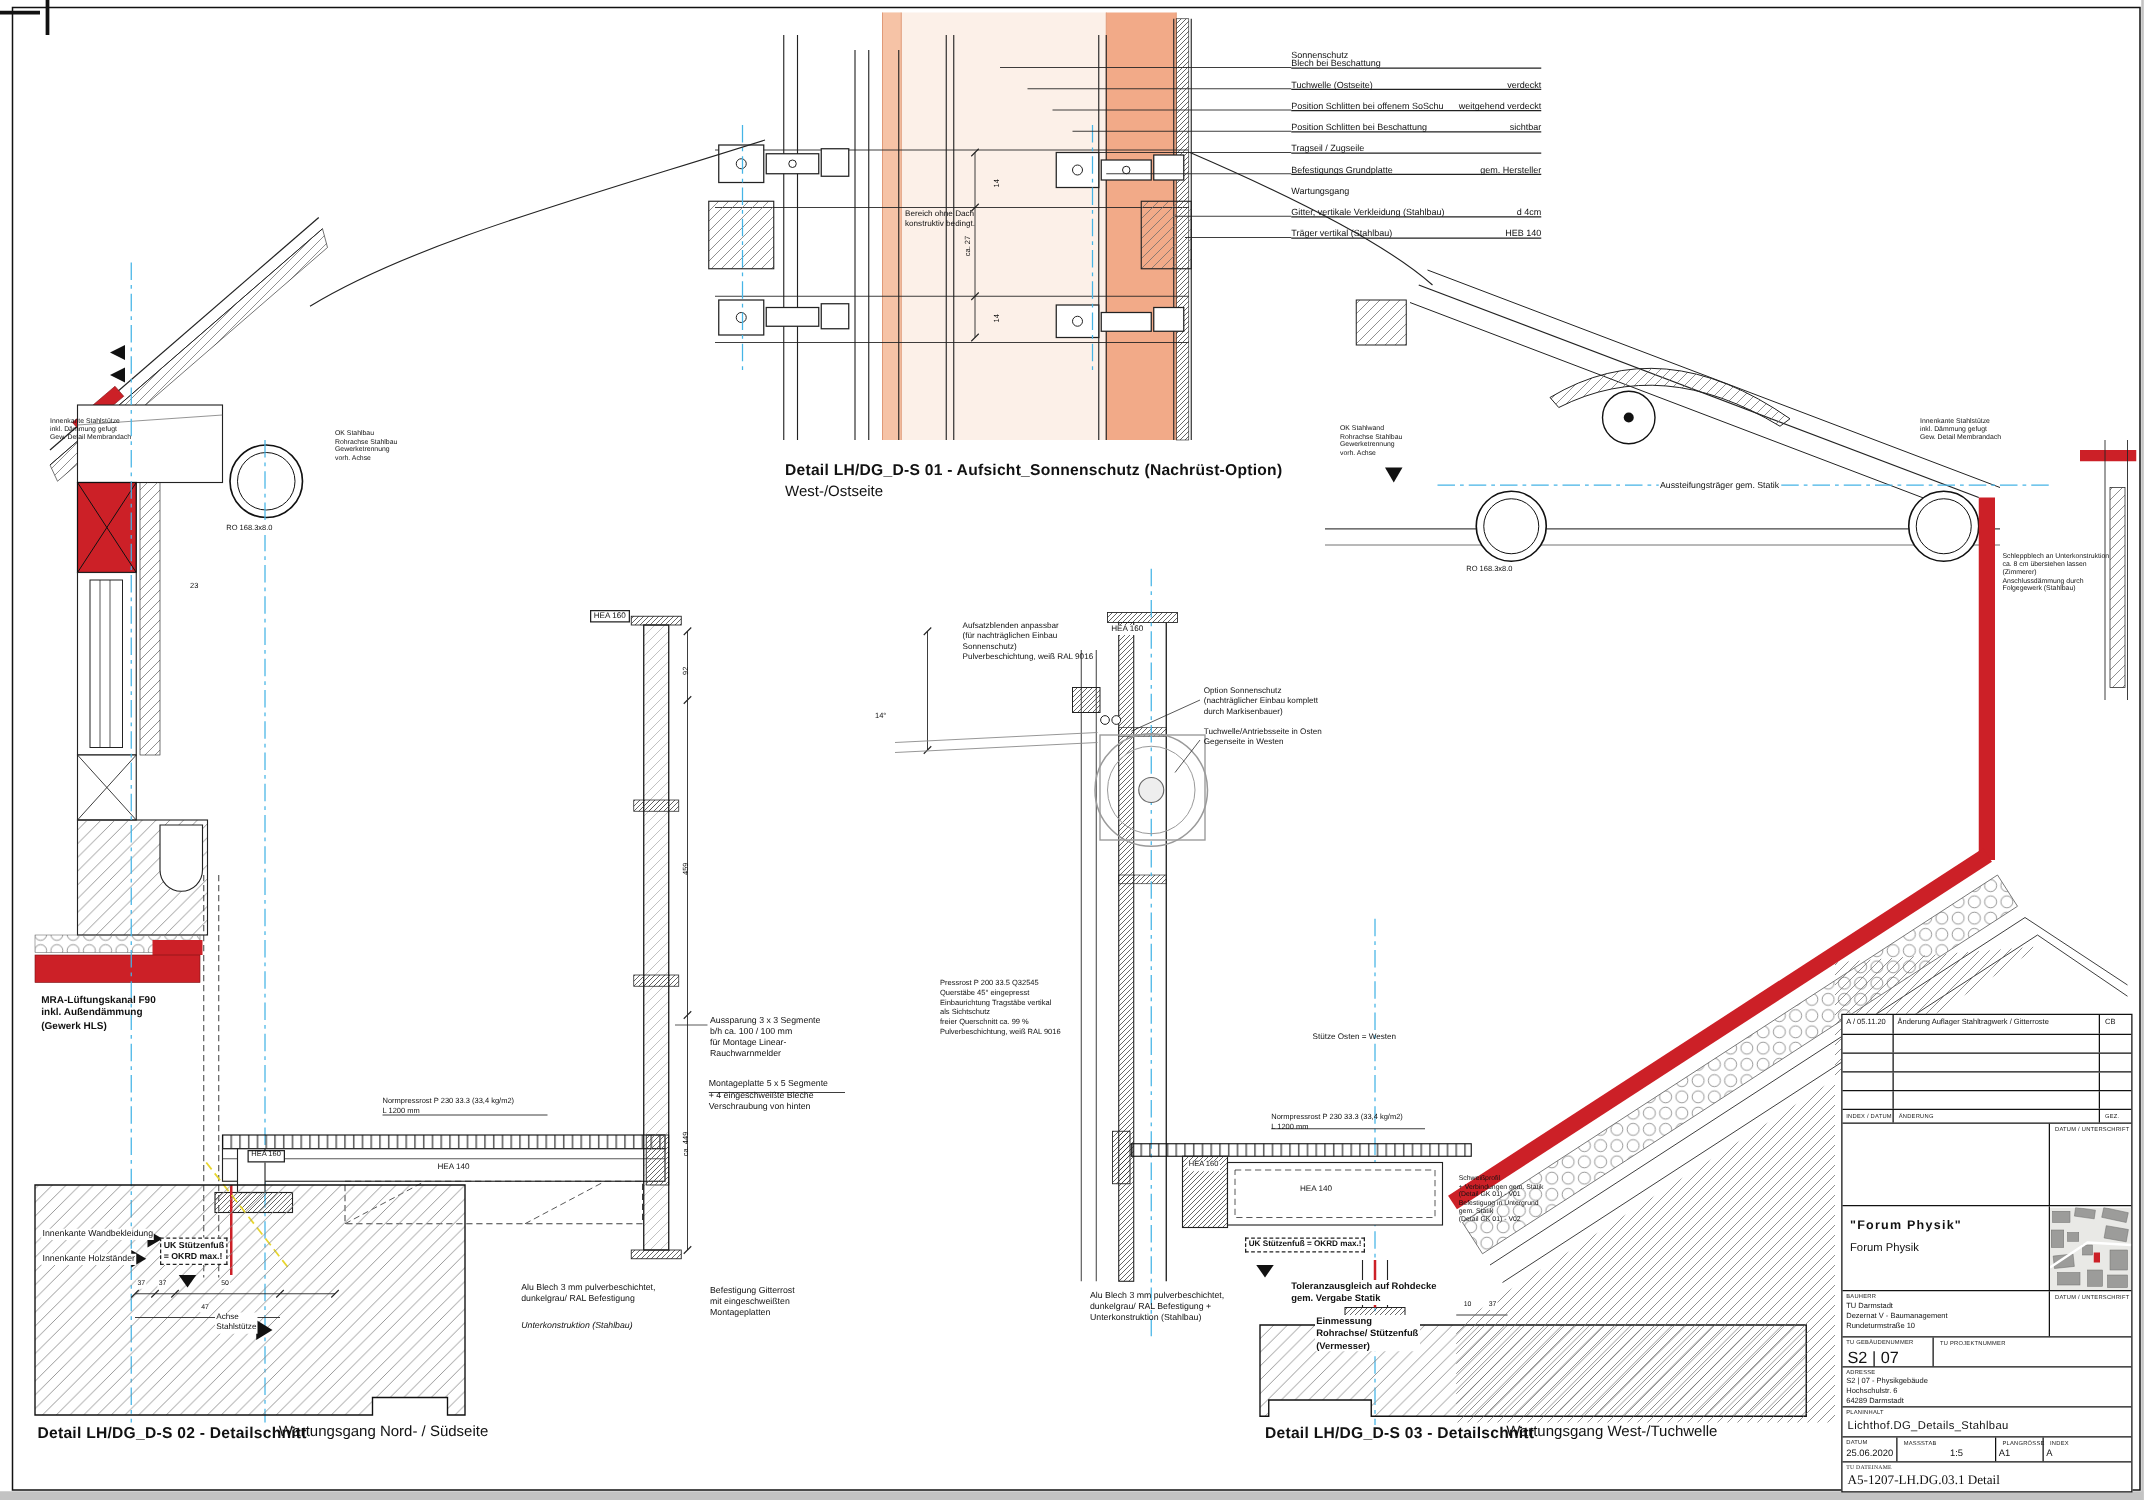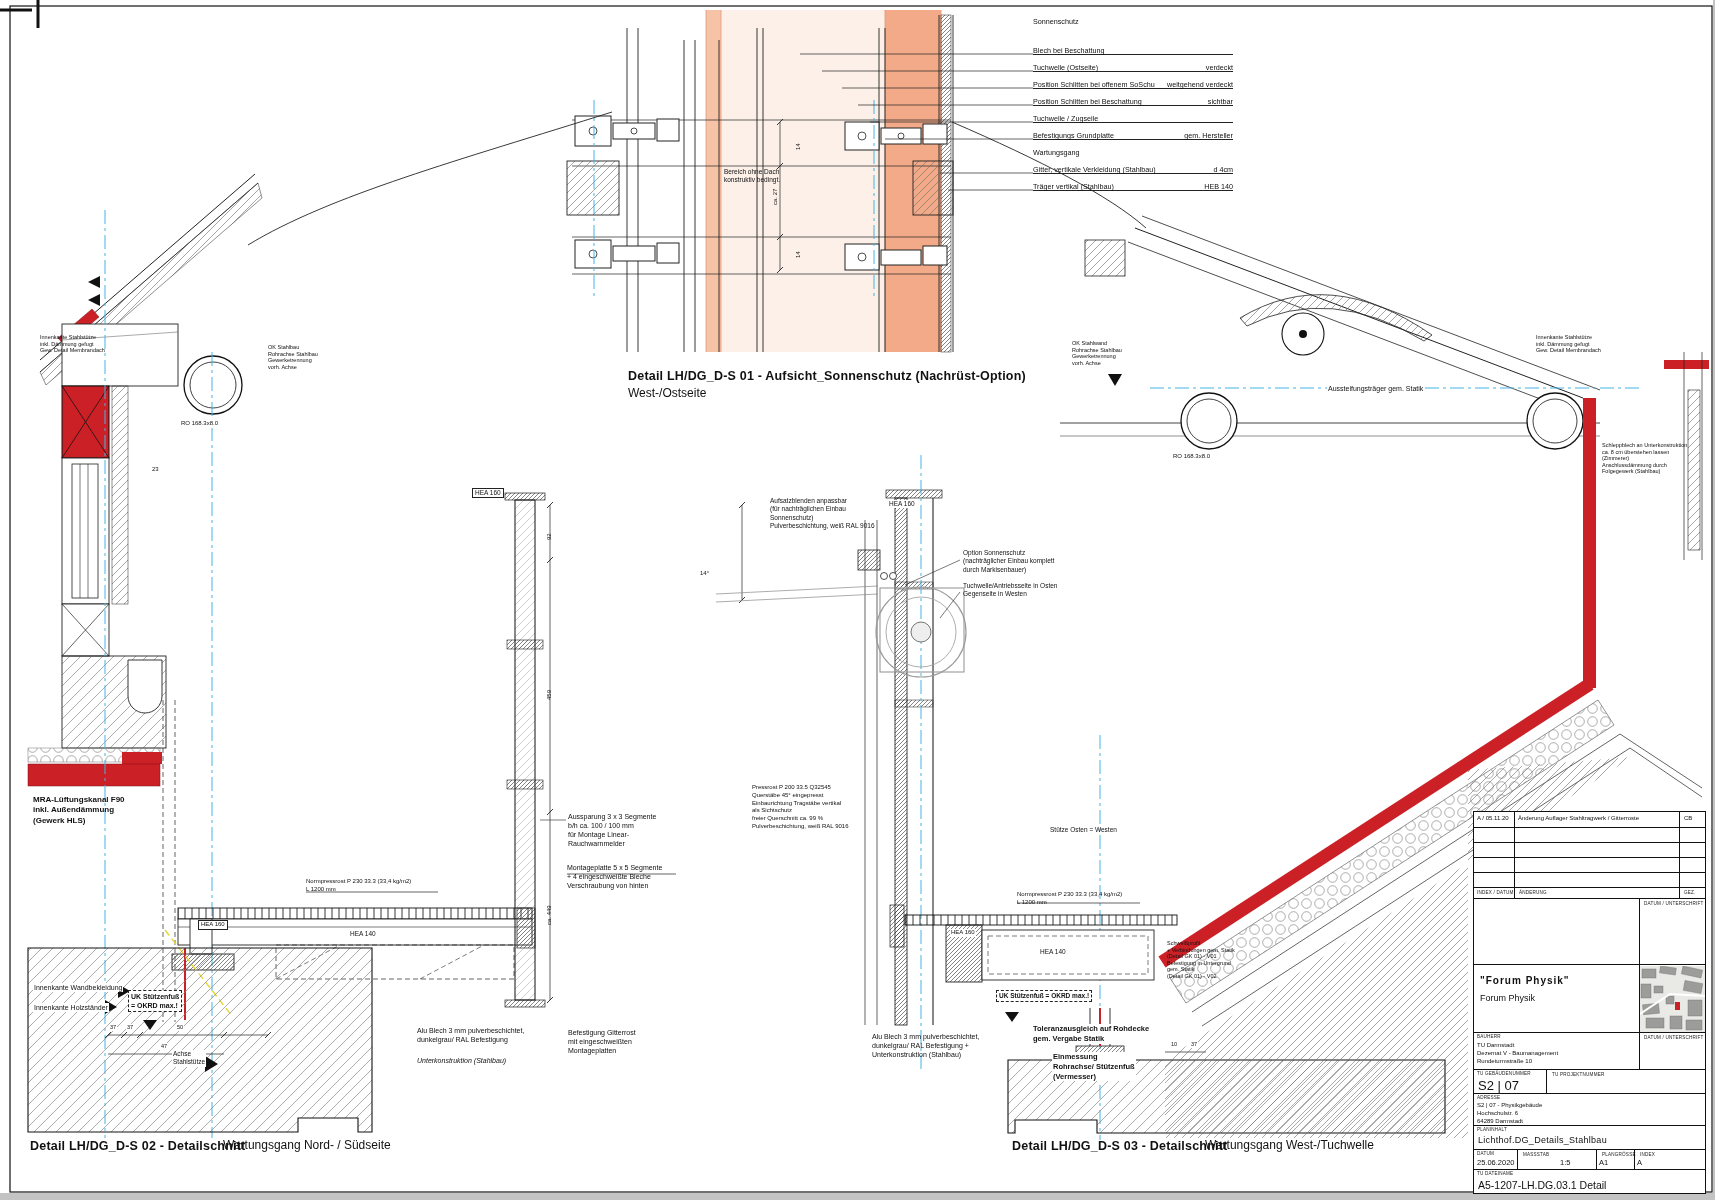--- a/index.html
+++ b/index.html
@@ -314,40 +314,40 @@
 </svg>
 
 <div class="ann title" style="left:628px;top:368px;">Detail LH/DG_D-S 01 - Aufsicht_Sonnenschutz (Nachrüst-Option)</div>
 <div class="ann subtitle" style="left:628px;top:386px;">West-/Ostseite</div>
 <div class="ann t65" style="left:724px;top:168px;width:90px;">Bereich ohne Dach
 konstruktiv bedingt.</div>
 <div class="ann t6 rot" style="left:772px;top:205px;">ca. 27</div>
 <div class="ann t6 rot" style="left:795px;top:150px;">14</div>
 <div class="ann t6 rot" style="left:795px;top:258px;">14</div>
 
-<div class="lg-row" style="top:10px;text-align:center;">
+<div class="lg-row" style="top:32px;text-align:center;">
       <span>Sonnenschutz</span>
     </div>
 <div class="lg-row u" style="top:39px;">
       <span>Blech bei Beschattung</span>
     </div>
 <div class="lg-row u" style="top:56px;">
       <span>Tuchwelle (Ostseite)</span>
       <span class="lg-val">verdeckt</span>
     </div>
 <div class="lg-row u" style="top:73px;">
       <span>Position Schlitten bei offenem SoSchu</span>
       <span class="lg-val">weitgehend verdeckt</span>
     </div>
 <div class="lg-row u" style="top:90px;">
       <span>Position Schlitten bei Beschattung</span>
       <span class="lg-val">sichtbar</span>
     </div>
 <div class="lg-row u" style="top:107px;">
-      <span>Tuchwelle / Zugseile</span>
+      <span>Tragseil / Zugseile</span>
     </div>
 <div class="lg-row u" style="top:124px;text-align:right;">
       <span>Befestigungs Grundplatte</span>
       <span class="lg-val">gem. Hersteller</span>
     </div>
 <div class="lg-row" style="top:141px;">
       <span>Wartungsgang</span>
     </div>
 <div class="lg-row u" style="top:158px;">
       <span>Gitter, vertikale Verkleidung (Stahlbau)</span>
@@ -558,19 +558,19 @@
     <div class="tbl" style="position:absolute;left:46px;top:1px;">MASSSTAB</div>
     <div style="position:absolute;left:46px;top:8px;font-size:7.5px;margin-left:40px;">1:5</div>
     <div class="tbcol" style="left:122px;"></div>
     <div class="tbl" style="position:absolute;left:125px;top:1px;">PLANGRÖSSE</div>
     <div style="position:absolute;left:125px;top:8px;font-size:7.5px;">A1</div>
     <div class="tbcol" style="left:160px;"></div>
     <div class="tbl" style="position:absolute;left:163px;top:1px;">INDEX</div>
     <div style="position:absolute;left:163px;top:8px;font-size:7.5px;">A</div>
   </div>
 
-  <div class="tbsec" style="top:357px;height:24px;border-bottom:none;">
+  <div class="tbsec" style="top:357px;height:24px;border-bottom:none;font-family:Liberation Serif, serif;">
     <div class="tbl">TU DATEINAME</div>
     <div style="position:absolute;left:4px;top:9px;font-size:10.5px;">A5-1207-LH.DG.03.1  Detail</div>
   </div>
 </div>
 
 </div>
 
 </body></html>

